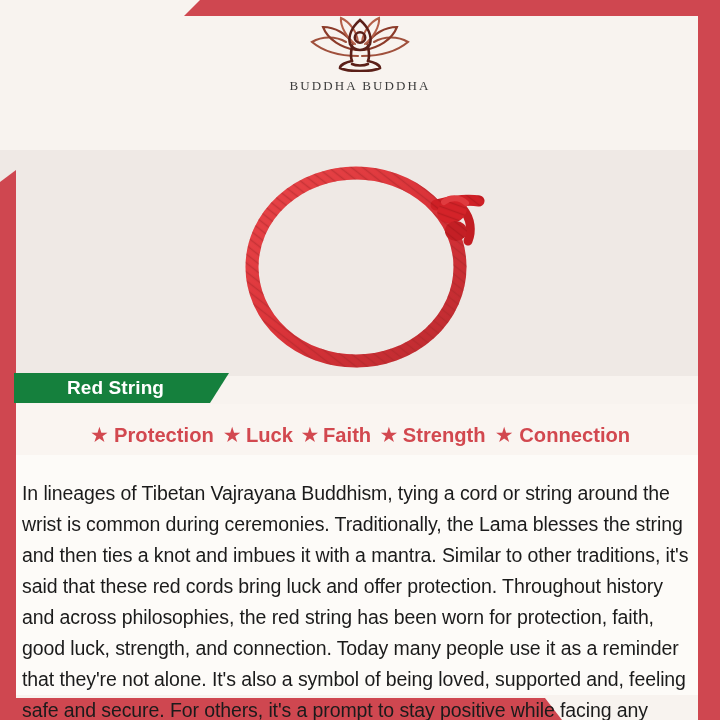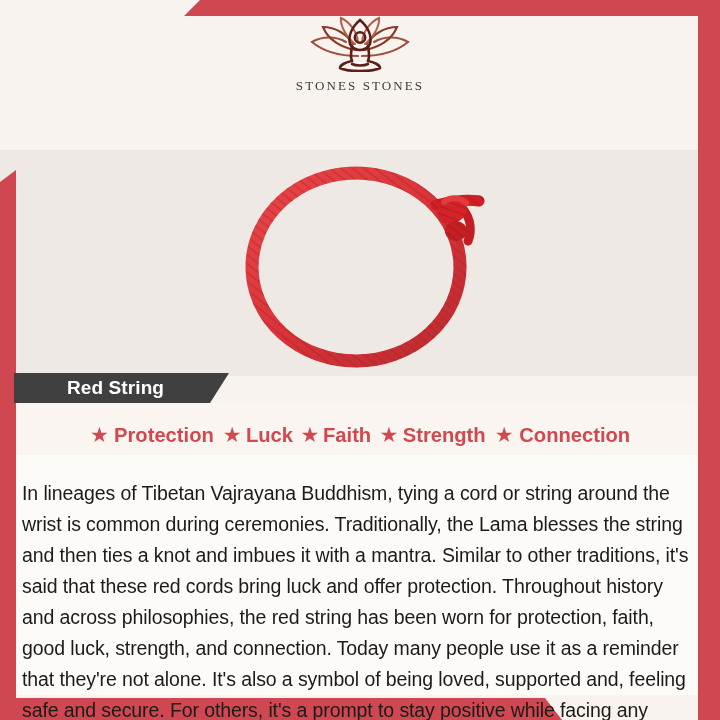--- a/index.html
+++ b/index.html
@@ -152,21 +152,21 @@
     justify-content: center;
   }
 
   
   .ribbon {
     position: absolute;
     left: 14px;
     top: 373px;
     width: 215px;
     height: 30px;
-    background: #404040;
+    background: #15803d;
     clip-path: polygon(0 0, 215px 0, 196px 30px, 0 30px);
     display: flex;
     align-items: center;
   }
   .ribbon-text {
     margin-left: 53px;
     color: #ffffff;
     font-weight: bold;
     font-size: 19px;
     letter-spacing: 0.1px;
@@ -255,21 +255,21 @@
           <circle cx="58" cy="21.5" r="5.2" fill="none"></circle>
 
           <path d="M50 30 C49 36 48 41 50 45"></path>
           <path d="M66 30 C67 36 68 41 66 45"></path>
 
           <path d="M50 45 C44 46 38 49 38 52 C44 55 52 55 58 55 C64 55 72 55 78 52 C78 49 72 46 66 45"></path>
           <path d="M50 48 C54 50 62 50 66 48"></path>
         </g>
       </svg>
     </span>
-    <span class="logo-word">STONES STONES</span>
+    <span class="logo-word">BUDDHA BUDDHA</span>
   </div>
 
 
   <div class="product-photo">
     <svg width="260" height="212" viewBox="0 0 260 212" aria-hidden="true">
       <defs>
         <linearGradient id="cordShade" x1="0" y1="0" x2="1" y2="1">
           <stop offset="0%" stop-color="#e8393c"></stop>
           <stop offset="50%" stop-color="#d8242a"></stop>
           <stop offset="100%" stop-color="#b51b20"></stop>

